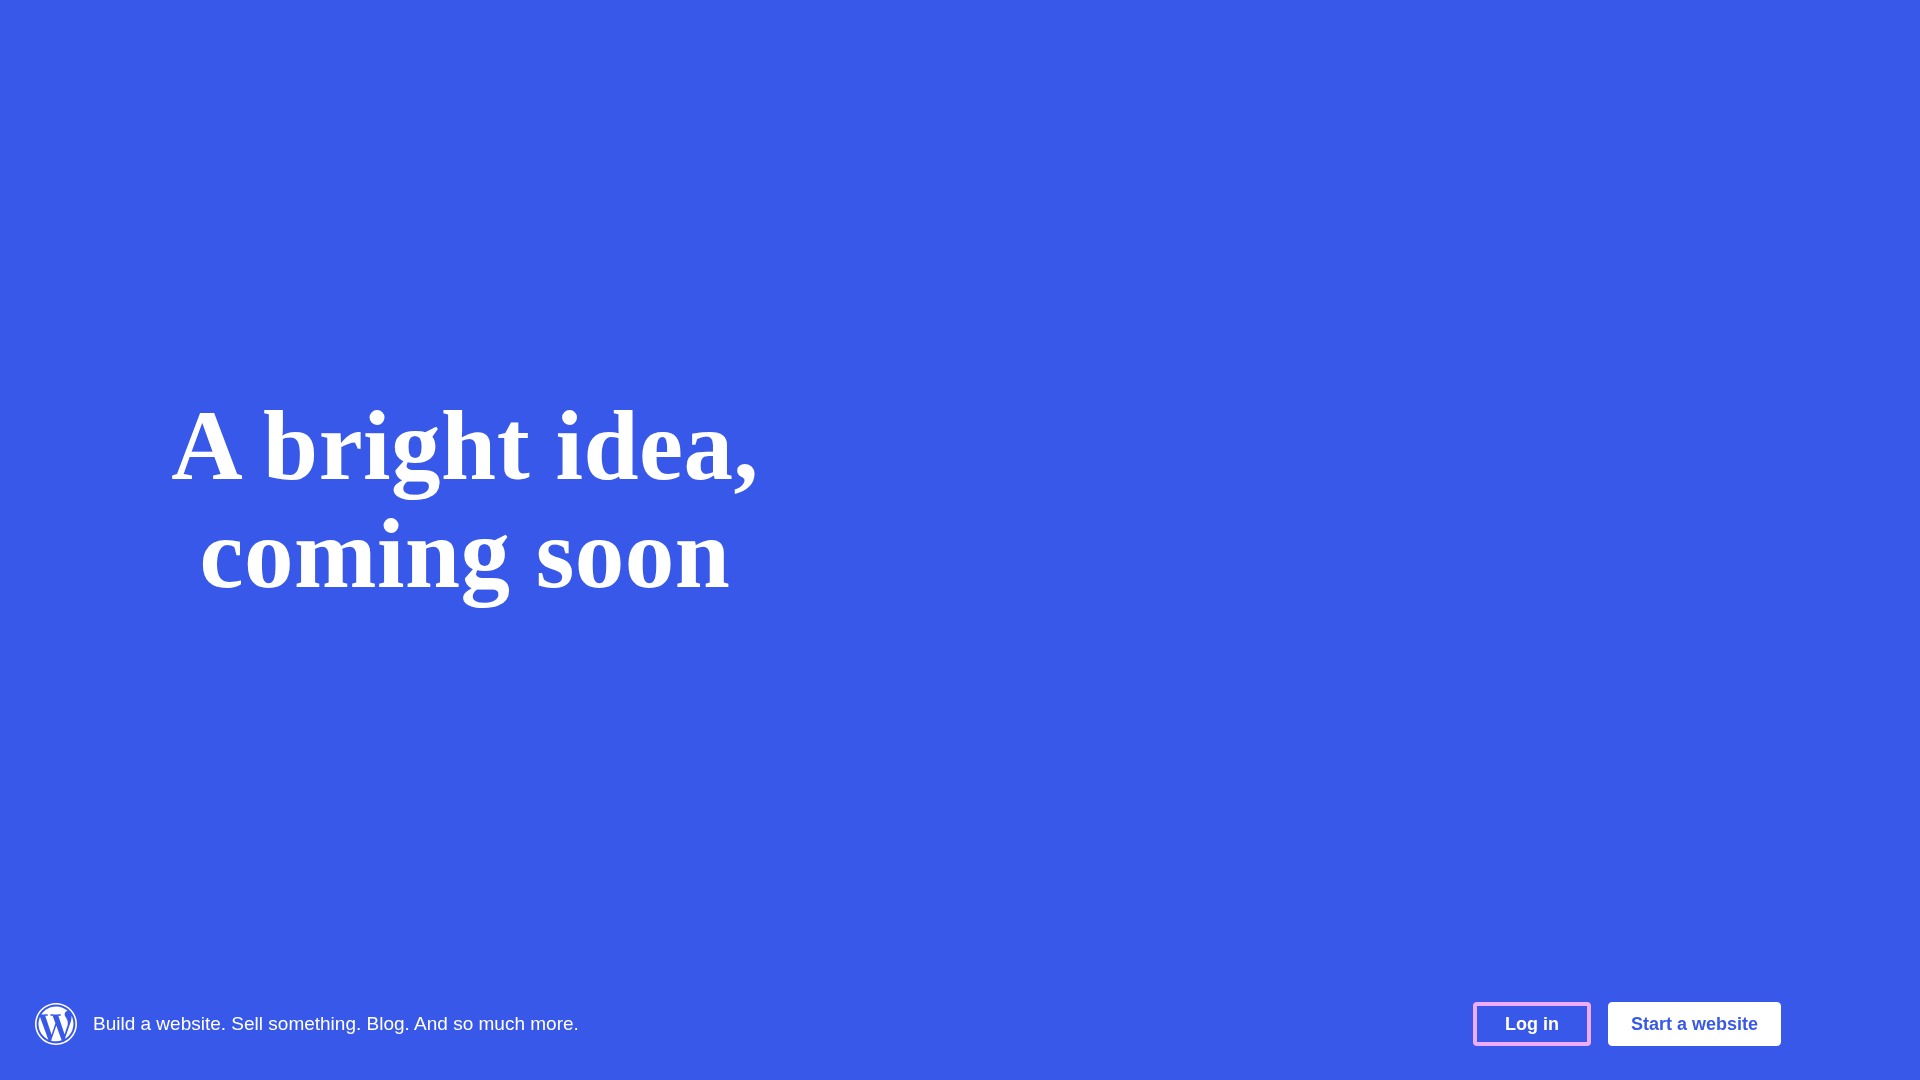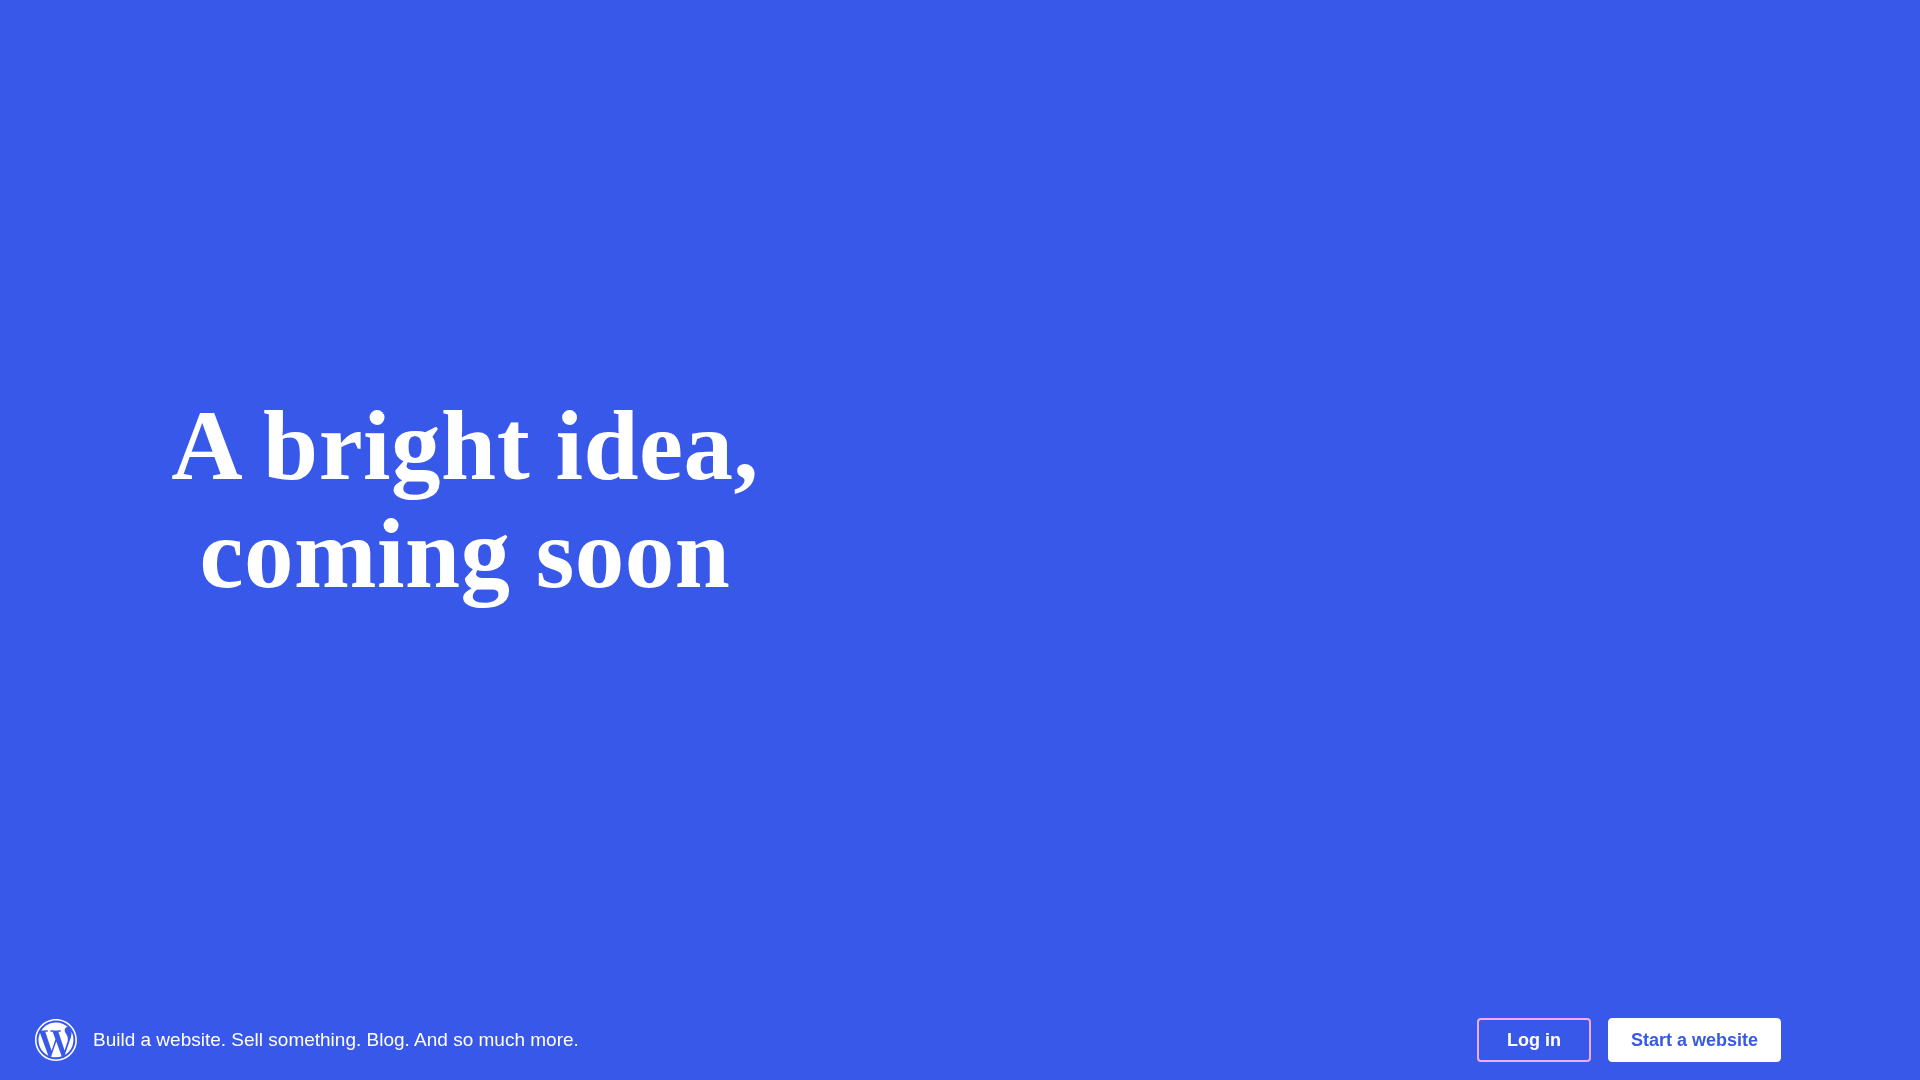--- a/index.html
+++ b/index.html
@@ -45,21 +45,21 @@
     color: #ffffff;
     text-align: center;
     letter-spacing: 0.5px;
     white-space: pre-line;
   }
 
   
   .footer {
     position: absolute;
     left: 0;
-    bottom: 0;
+    bottom: 16px;
     width: 1816px;
     height: 80px;
     display: flex;
     align-items: center;
     padding: 0 35px;
     gap: 36px;
   }
 
   .footer-left {
     display: flex;
@@ -100,21 +100,21 @@
     display: inline-flex;
     align-items: center;
     justify-content: center;
     cursor: pointer;
     white-space: nowrap;
     text-decoration: none;
   }
 
   .btn-outline {
     background: transparent;
-    border: 2px solid #f0abfc;
+    border: 4px solid #f0abfc;
     color: #ffffff;
     padding: 0 28px;
   }
 
   .btn-solid {
     background: #ffffff;
     border: 1px solid #ffffff;
     color: #3858e9;
     padding: 8px 22px;
   }

